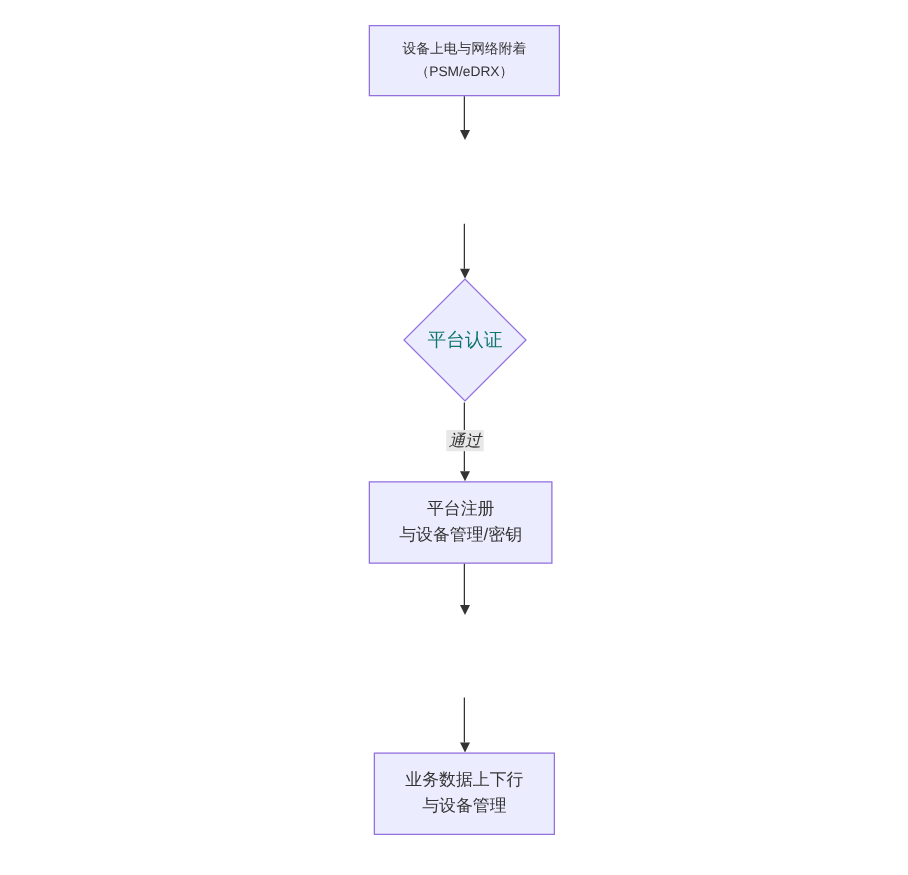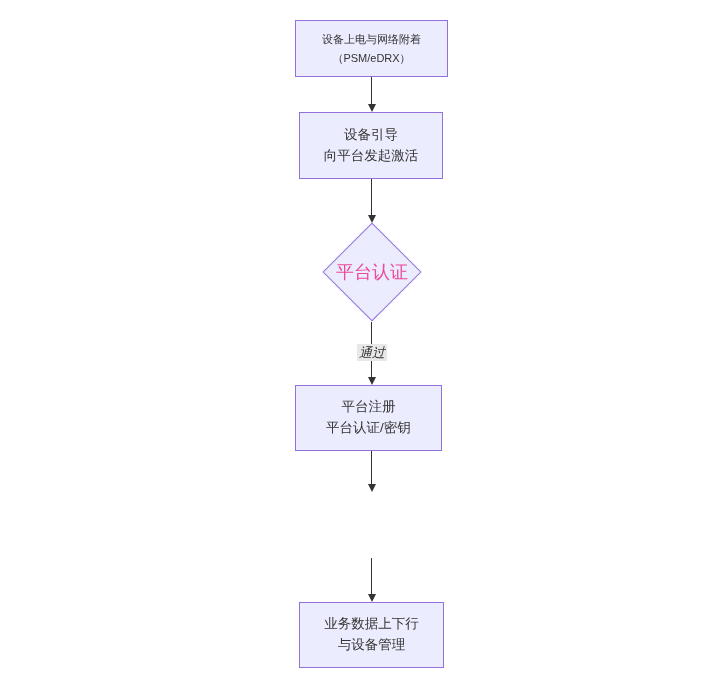--- a/index.html
+++ b/index.html
@@ -58,22 +58,22 @@
   }
   .diamond-label {
     position: absolute;
     left: 322px;
     top: 262px;
     width: 100px;
     height: 20px;
     display: flex;
     align-items: center;
     justify-content: center;
-    color: #ec4899;
-    font-size: 18px;
+    color: #0f766e;
+    font-size: 15px;
   }
   .edge-label {
     position: absolute;
     left: 372px;
     top: 344px;
     transform: translateX(-50%);
     background: #e8e8e8;
     color: #333333;
     font-size: 13px;
     padding: 0 2px;
@@ -87,38 +87,34 @@
 <div class="canvas">
 
   <div class="node small-font" style="left:295px; top:20px; width:153px; height:57px;">
     <span>设备上电与网络附着</span>
     <span>（PSM/eDRX）</span>
   </div>
 
   <div class="edge-line" style="left:371px; top:77px; height:27px;"></div>
   <div class="arrowhead" style="left:368px; top:104px;"></div>
 
-  <div class="node" style="left:299px; top:112px; width:144px; height:67px;">
-    <span>设备引导</span>
-    <span>向平台发起激活</span>
-  </div>
 
   <div class="edge-line" style="left:371px; top:179px; height:36px;"></div>
   <div class="arrowhead" style="left:368px; top:215px;"></div>
 
   <div class="diamond-shape"></div>
   <div class="diamond-label">平台认证</div>
 
   <div class="edge-line" style="left:371px; top:322px; height:55px;"></div>
   <div class="edge-label">通过</div>
   <div class="arrowhead" style="left:368px; top:377px;"></div>
 
   <div class="node" style="left:295px; top:385px; width:147px; height:66px;justify-content:center;">
     <span>平台注册</span>
-    <span>平台认证/密钥</span>
+    <span>与设备管理/密钥</span>
   </div>
 
   <div class="edge-line" style="left:371px; top:451px; height:33px;"></div>
   <div class="arrowhead" style="left:368px; top:484px;"></div>
 
 
   <div class="edge-line" style="left:371px; top:558px; height:36px;"></div>
   <div class="arrowhead" style="left:368px; top:594px;"></div>
 
   <div class="node" style="left:299px; top:602px; width:145px; height:66px;justify-content:center;">

